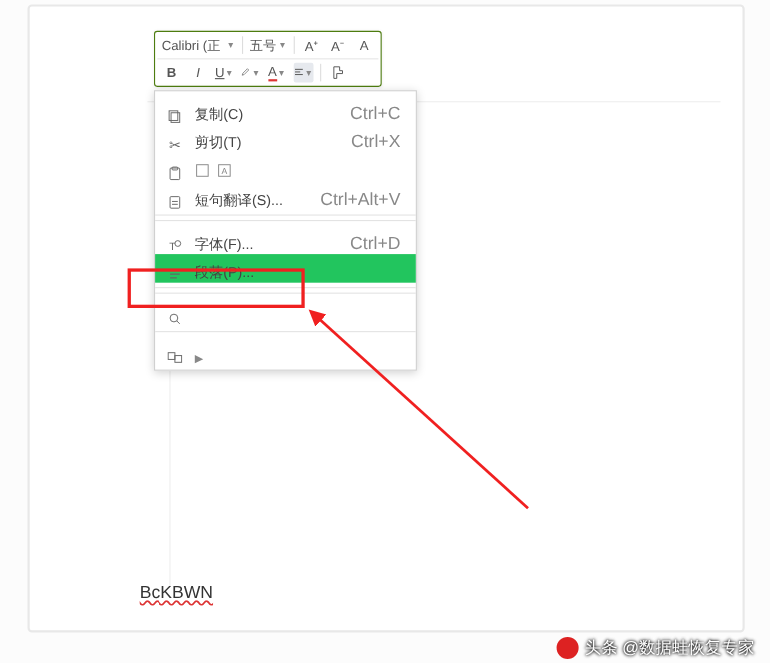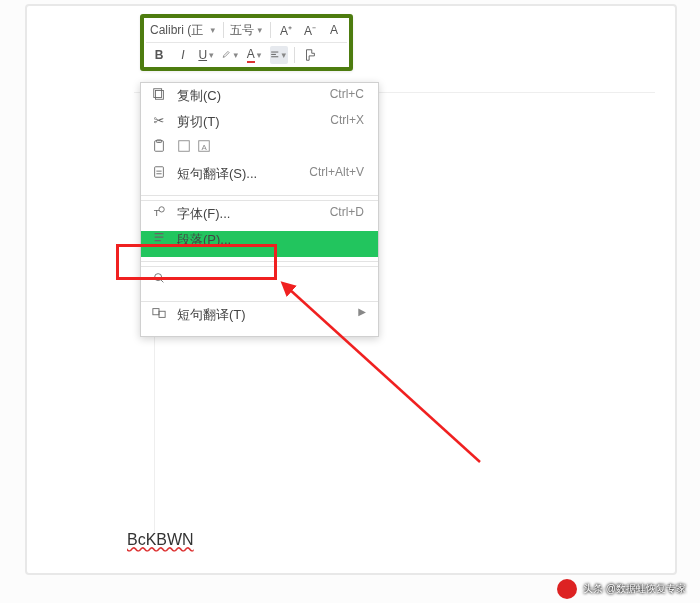--- a/index.html
+++ b/index.html
@@ -1,43 +1,43 @@
 <!DOCTYPE html>
 <html><head>
 <meta charset="utf-8">
 <style>
   html,body{margin:0;padding:0;width:700px;height:603px;font-family:"Microsoft YaHei",Arial,sans-serif;background:#fff;overflow:hidden}
   .stage{position:relative;width:700px;height:603px;background:#fcfcfc}
   .frame{position:absolute;left:25px;top:4px;width:648px;height:567px;border:2px solid #e8e8e8;border-radius:4px;background:#fff;overflow:hidden}
   .page-top{position:absolute;left:107px;top:68px;right:20px;height:18px;background:#fff;border-bottom:1px solid #eee}
   .page-left{position:absolute;left:107px;top:86px;width:20px;bottom:40px;border-right:1px solid #eee}
   
-  .mini{position:absolute;left:113px;top:8px;width:205px;border:4px solid #4d7c0f;border-radius:3px;background:#fff;box-shadow:0 1px 3px rgba(0,0,0,.08);font-size:12px;color:#555}
+  .mini{position:absolute;left:113px;top:22px;width:205px;border:1px solid #4d7c0f;border-radius:3px;background:#fff;box-shadow:0 1px 3px rgba(0,0,0,.08);font-size:12px;color:#555}
   .mini-row{display:flex;align-items:center;height:24px;padding:0 6px;gap:6px}
   .mini-sep{height:1px;background:#e6e6e6;margin:0 2px}
   .font-combo{display:flex;align-items:center;flex:1}
   .combo-val{flex:1;white-space:nowrap;overflow:hidden}
   .chev{font-size:9px;color:#888;padding:0 2px}
   .vline{width:1px;height:16px;background:#ddd}
   .tb-btn{width:18px;height:18px;display:flex;align-items:center;justify-content:center;border-radius:2px;color:#555;cursor:pointer}
   .tb-btn svg{width:14px;height:14px}
   
   .menu{position:absolute;left:113px;top:76px;width:237px;border:1px solid #d0d0d0;background:#fff;box-shadow:0 2px 8px rgba(0,0,0,.18);padding:4px 0;font-size:13px;color:#444}
-  .mi{display:flex;align-items:flex-start;height:26px;padding:0 10px 0 10px;gap:10px;position:relative;cursor:default}
+  .mi{display:flex;align-items:flex-end;height:26px;padding:0 10px 0 10px;gap:10px;position:relative;cursor:default}
   .mi .ic{width:16px;display:flex;justify-content:center;color:#666}
   .mi .lbl{flex:1;white-space:nowrap}
-  .mi .sc{font-size:12px;color:#888;padding-right:4px}
+  .mi .sc{font-size:16px;color:#888;padding-right:4px}
   .mi .rarr{font-size:10px;color:#888;padding-right:2px}
   .mi .trail{display:flex;gap:6px;color:#888}
   .sep{height:1px;background:#e3e3e3;margin:4px 0}
   .hl{position:absolute;left:116px;top:244px;width:155px;height:30px;border:3px solid #f02020;pointer-events:none}
   .mi.highlight{background:#22c55e}
   
   .wm{position:absolute;left:100px;bottom:24px;font-size:16px;color:#333;text-decoration:underline wavy #d33}
-  .attr{position:absolute;right:14px;bottom:4px;display:flex;align-items:center;gap:6px;font-size:10px;color:#fff;text-shadow:0 0 3px #000,0 0 3px #000}
+  .attr{position:absolute;right:14px;bottom:4px;display:flex;align-items:center;gap:6px;font-size:15px;color:#fff;text-shadow:0 0 3px #000,0 0 3px #000}
   .attr .dot{width:20px;height:20px;border-radius:50%;background:#d22}
   .arrow{position:absolute;left:0;top:0;pointer-events:none}
 </style>
 </head>
 <body>
 
 <div class="stage">
   <div class="frame">
 
     <div class="page-top"></div>
@@ -176,21 +176,20 @@
           </span>
       </div>
       <div class="sep"></div>
       <div class="mi">
         <span class="ic">
             <svg width="14" height="14" viewBox="0 0 16 16">
               <rect x="1" y="3" width="7" height="7" fill="none" stroke="currentColor"></rect>
               <rect x="8" y="6" width="7" height="7" fill="none" stroke="currentColor"></rect>
             </svg>
           </span>
-        <span class="lbl">短句翻译(T)</span>
         <span class="rarr">▶</span>
       </div>
     </div>
 
     <span class="wm">BcKBWN</span>
   </div>
 
   <div class="hl"></div>
 
   <svg class="arrow" width="700" height="603">

